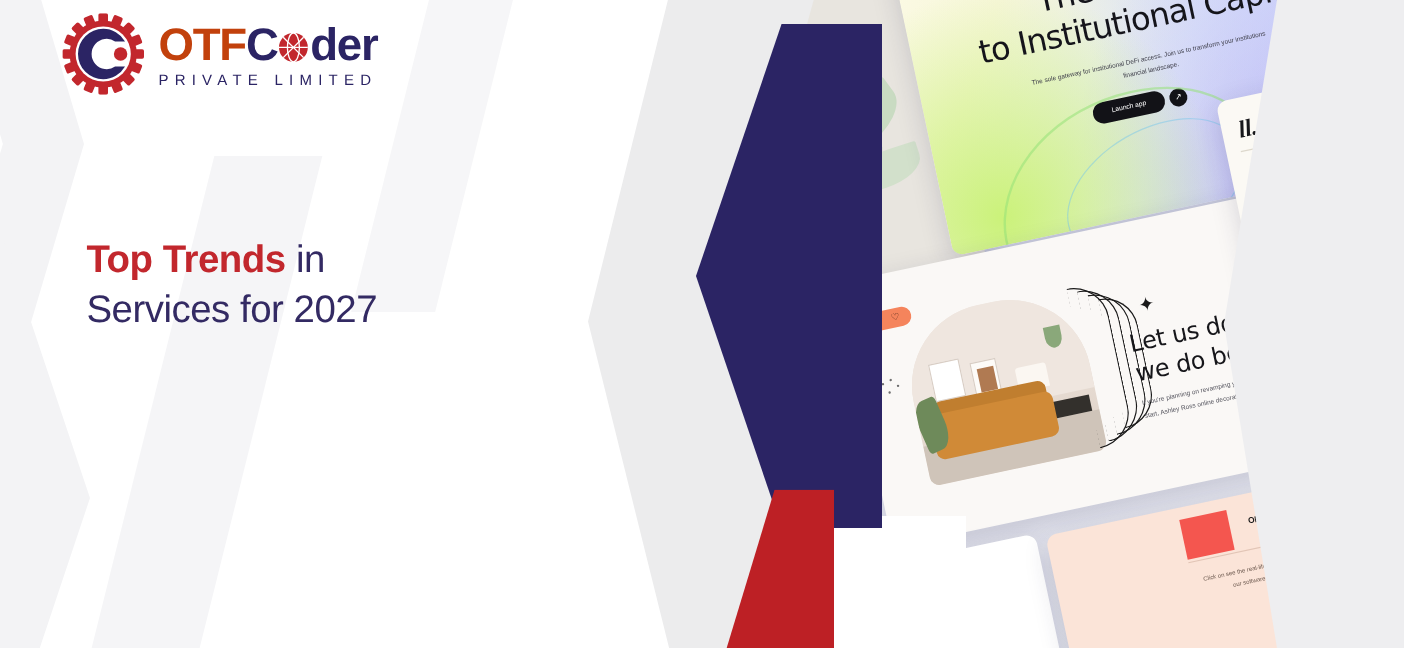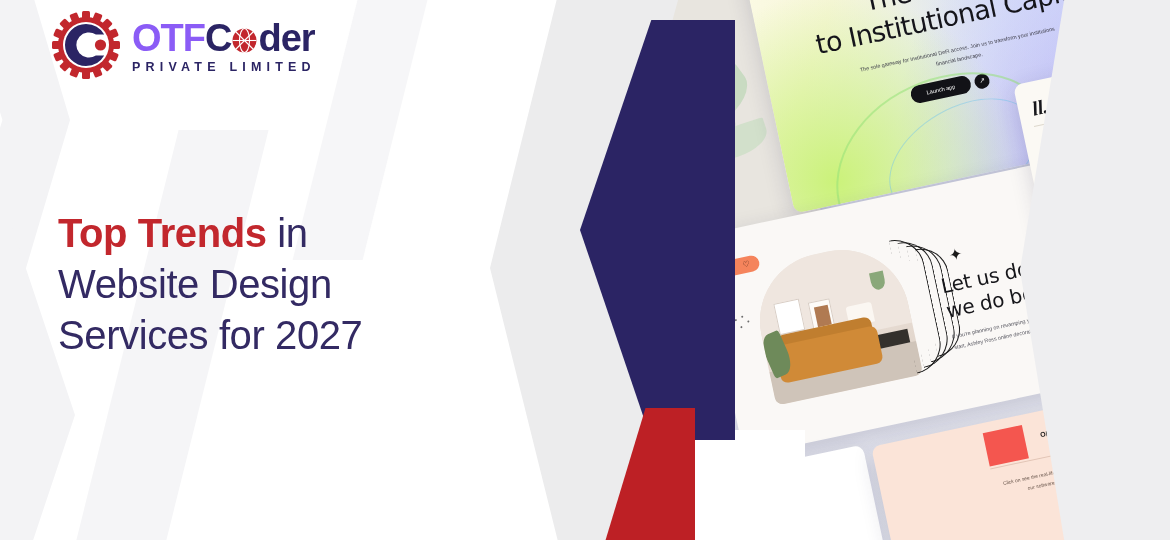--- a/index.html
+++ b/index.html
@@ -15,38 +15,37 @@
   .wm { position:absolute; background:#f3f3f5; }
   .wm1 { left:-60px; top:-90px; width:130px; height:420px;
          clip-path:polygon(0% 0%, 52% 0%, 100% 50%, 52% 100%, 0% 100%, 48% 50%); }
   .wm2 { left:-75px; top:200px; width:150px; height:430px;
          clip-path:polygon(0% 0%, 52% 0%, 100% 50%, 52% 100%, 0% 100%, 48% 50%); }
   .wm3 { left:120px; top:130px; width:90px; height:470px; transform:skewX(-14deg); background:#f5f5f7; }
   .wm4 { left:330px; top:-40px; width:70px; height:300px; transform:skewX(-14deg); background:#f6f6f8; }
 
   
   .headline {
-    position:absolute; left:58px; top:196px; width:470px;
-    color:#332a63; font-size:40px; line-height:1.28; font-weight:400;
+    position:absolute; left:72px; top:196px; width:470px;
+    color:#332a63; font-size:32px; line-height:1.28; font-weight:400;
     letter-spacing:-0.4px;
-    margin-top:12px;
   }
   .headline .accent { color:#c2272d; font-weight:700; }
   .headline .ln { display:block; white-space:nowrap; }
 
   
   .logo { position:absolute; left:52px; top:9px; width:300px; height:72px; }
   .logo-mark { position:absolute; left:0; top:2px; width:68px; height:68px; }
   .logo-text { position:absolute; left:80px; top:10px; }
   .logo-main { font-size:38px; font-weight:800; letter-spacing:-1px; line-height:1; white-space:nowrap; }
-  .logo-main .t-red { color:#8b5cf6; }
+  .logo-main .t-red { color:#c2410c; }
   .logo-main .t-navy { color:#2b2464; }
   .globe-o { display:inline-block; width:27px; height:27px; vertical-align:-3px; position:relative; }
   .logo-sub {
-    font-size:12.5px; color:#2b2464; font-weight:700; letter-spacing:5.2px;
+    font-size:12.5px; color:#2b2464; font-weight:400; letter-spacing:5.2px;
     margin-top:3px; white-space:nowrap;
   }
 
   
   .collage {
     position:absolute; left:600px; top:0; width:570px; height:540px; overflow:hidden;
     background:linear-gradient(160deg,#e9eaf4 0%,#dfe2f2 35%,#e6e7f0 70%,#eceef5 100%);
   }
   .deck { position:absolute; left:-40px; top:-75px; width:680px; height:700px;
           transform:rotate(-12deg); transform-origin:center; }
@@ -225,21 +224,20 @@
               <line x1="5" y1="5" x2="22" y2="22" stroke="#fff" stroke-width="1.1"></line>
               <line x1="22" y1="5" x2="5" y2="22" stroke="#fff" stroke-width="1.1"></line>
             </svg></span><span class="t-navy">der</span>
       </div>
       <div class="logo-sub">PRIVATE LIMITED</div>
     </div>
   </div>
 
   <h1 class="headline">
     <span class="ln"><span class="accent">Top Trends</span><span> in</span></span>
-    <span class="ln">Website Design</span>
     <span class="ln">Services for 2027</span>
   </h1>
 
   <div class="collage">
     <div class="deck">
 
       <div class="card c-beige">
 
         <div class="stem"></div>
         <div class="leaf leaf1"></div>

